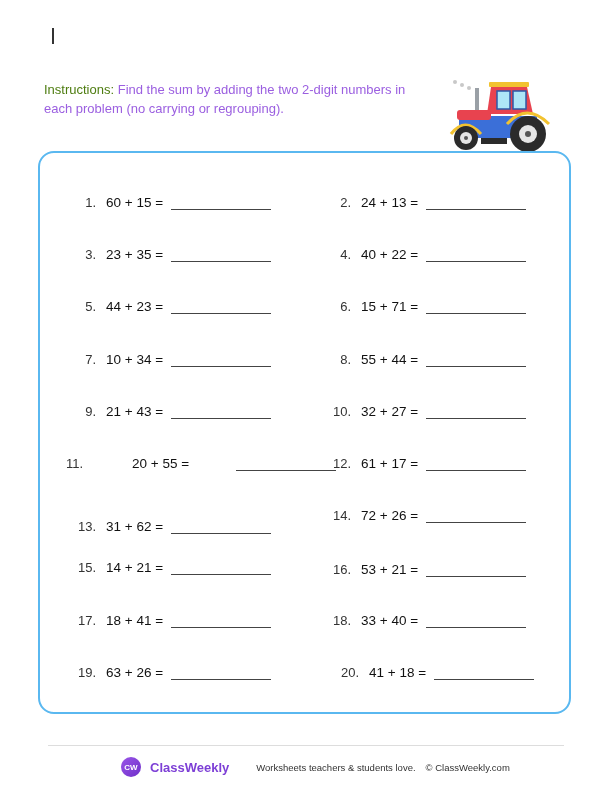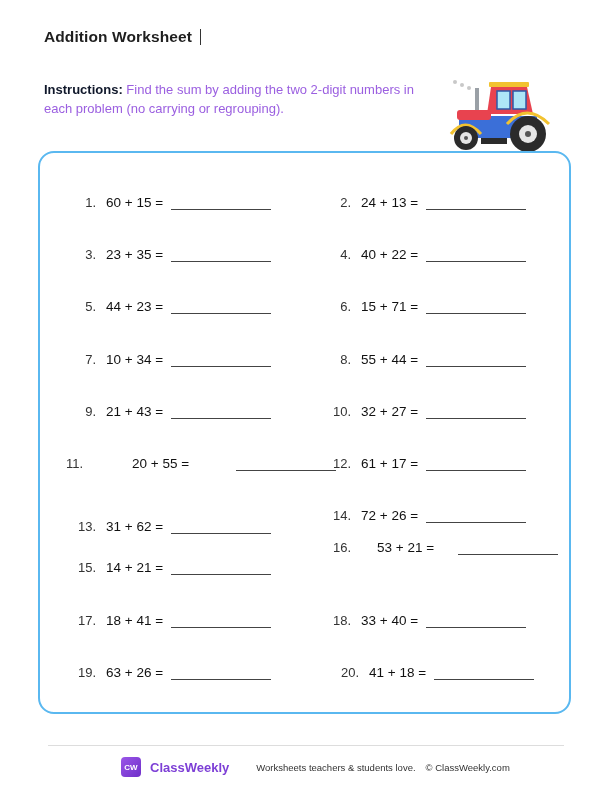--- a/index.html
+++ b/index.html
@@ -2,39 +2,38 @@
 <html><head>
 <meta charset="utf-8">
 <style>
   html, body { margin: 0; padding: 0; background: #ffffff; }
   body { width: 612px; height: 792px; position: relative; overflow: hidden; font-family: "Liberation Sans", "DejaVu Sans", sans-serif; color: #1a1a1a; }
   .header { position: absolute; left: 44px; top: 28px; display: flex; align-items: center; white-space: nowrap; }
   .title { font-size: 15.5px; font-weight: bold; color: #1f1f1f; letter-spacing: 0.1px; }
   .sep { width: 1.5px; height: 16px; background: #333; margin: 0 6px 0 8px; }
   .subtitle { font-size: 13.5px; color: #222; }
   .instructions { position: absolute; left: 44px; top: 80px; width: 390px; font-size: 13px; line-height: 19px; color: #9b5fe0; }
-  .instructions b { font-weight: bold; color: #0f172a; }
+  .instructions b { font-weight: normal; color: #4d7c0f; }
   .tractor { position: absolute; left: 445px; top: 76px; width: 110px; height: 80px; }
   .box { position: absolute; left: 38px; top: 151px; width: 533px; height: 563px; border: 2.5px solid #5ab8f0; border-radius: 16px; box-sizing: border-box; }
   .problem { position: absolute; display: flex; align-items: flex-end; height: 20px; }
   .num { width: 26px; text-align: right; font-size: 13px; color: #333; margin-right: 10px; }
   .expr { font-size: 13.5px; color: #111; white-space: nowrap; }
   .line { width: 100px; border-bottom: 1.2px solid #444; margin-left: 8px; height: 14px; }
   .footer-line { position: absolute; left: 48px; top: 745px; width: 516px; height: 1px; background: #dddddd; }
   .footer { position: absolute; left: 121px; top: 757px; display: flex; align-items: center; white-space: nowrap; }
-  .logo-badge { width: 20px; height: 20px; border-radius: 4px; background: linear-gradient(135deg, #9a56e8, #6f2fc9); color: #fff; font-size: 8px; font-weight: bold; display: flex; align-items: center; justify-content: center; }
+  .logo-badge { width: 20px; height: 20px; border-radius: 10px; background: linear-gradient(135deg, #9a56e8, #6f2fc9); color: #fff; font-size: 8px; font-weight: bold; display: flex; align-items: center; justify-content: center; }
   .brand { font-size: 13px; font-weight: bold; color: #7d3fd6; margin-left: 9px; }
   .tagline { font-size: 9.5px; color: #333; margin-left: 27px; }
   .copyright { font-size: 9.5px; color: #333; margin-left: 10px; }
 </style>
 </head>
 <body>
 
 <div class="header">
-  <span class="title">Addition Worksheet</span>
   <span class="sep"></span>
 </div>
 
 <div class="instructions"><b>Instructions:</b><span> Find the sum by adding the two 2-digit numbers in each problem (no carrying or regrouping).</span></div>
 
 <svg class="tractor" viewBox="0 0 110 80">
   <circle cx="10" cy="6" r="2" fill="#c8c8c8"></circle>
   <circle cx="17" cy="9" r="2" fill="#c8c8c8"></circle>
   <circle cx="24" cy="12" r="2" fill="#c8c8c8"></circle>
   <rect x="30" y="12" width="4" height="22" fill="#9aa0a6"></rect>
@@ -126,21 +125,21 @@
     <div class="problem" style="left: 325px; top: 503.2px;">
       <span class="num">14.</span>
       <span class="expr">72 + 26 =</span>
       <span class="line"></span>
     </div>
     <div class="problem" style="left: 70px; top: 555.4px;">
       <span class="num">15.</span>
       <span class="expr">14 + 21 =</span>
       <span class="line"></span>
     </div>
-    <div class="problem" style="left: 325px; top: 535px; gap: 16px;">
+    <div class="problem" style="left: 325px; top: 557px;">
       <span class="num">16.</span>
       <span class="expr">53 + 21 =</span>
       <span class="line"></span>
     </div>
     <div class="problem" style="left: 70px; top: 607.6px;">
       <span class="num">17.</span>
       <span class="expr">18 + 41 =</span>
       <span class="line"></span>
     </div>
     <div class="problem" style="left: 325px; top: 607.6px;">

